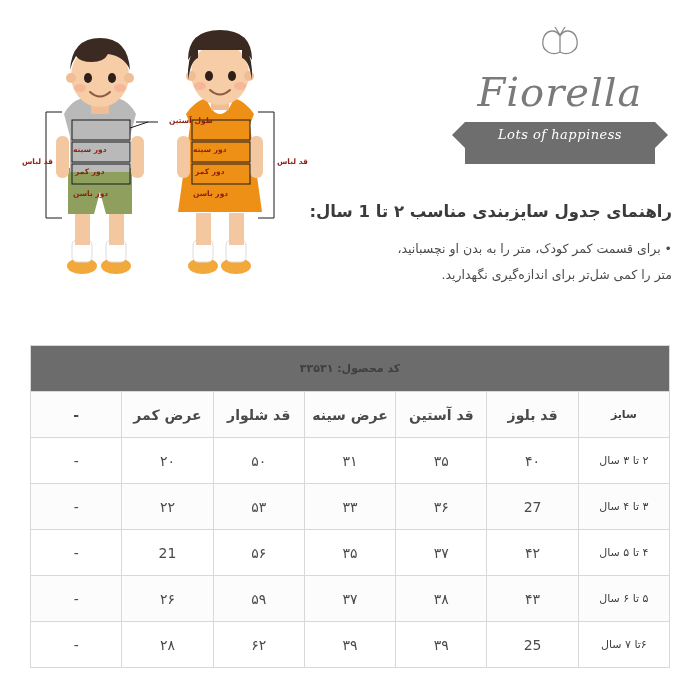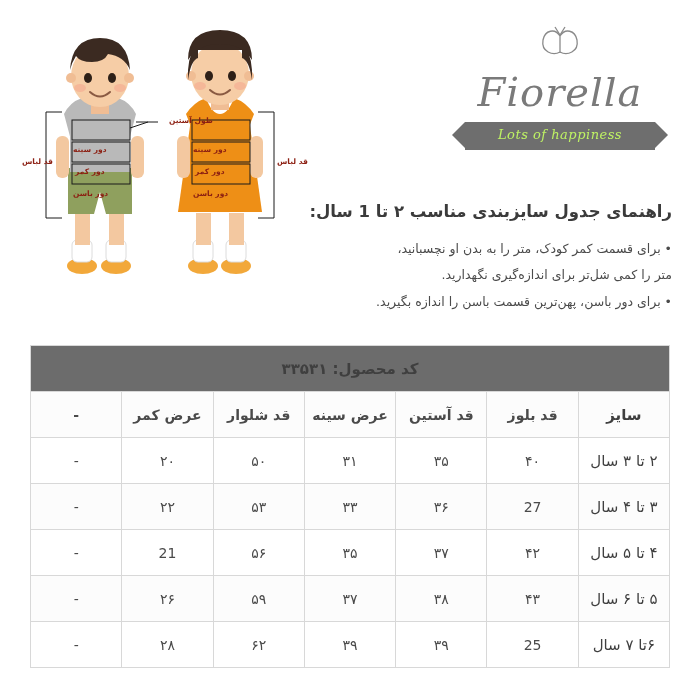--- a/index.html
+++ b/index.html
@@ -49,23 +49,23 @@
     letter-spacing: 1px;
     color: #7a7a7a;
     line-height: 1;
     margin-top: 10px;
     direction: ltr;
   }
   .brand-ribbon {
     position: relative;
     margin: 10px auto 16px;
     width: 190px;
-    height: 28px;
+    height: 42px;
     background: #6e6e6e;
-    color: #bef264;
+    color: #ffffff;
     font-family: "DejaVu Serif", "Liberation Serif", serif;
     font-style: italic;
     font-size: 13px;
     line-height: 26px;
     direction: ltr;
     letter-spacing: .5px;
   }
   .brand-ribbon:before,
   .brand-ribbon:after {
     content: "";
@@ -147,21 +147,21 @@
     letter-spacing: 1px;
   }
   .head-row td {
     background: #fafafa;
     font-weight: bold;
     font-size: 13.5px;
     color: #3f3f3f;
     height: 42px;
   }
   tbody tr td:first-child {
-    font-size: 15px;
+    font-size: 11px;
     color: #3f3f3f;
   }
   tbody tr:nth-child(even) td {
     background: #fcfcfc;
   }
   .dash {
     color: #777;
   }
 
   
@@ -297,21 +297,20 @@
       </svg>
       <div class="brand-name">Fiorella</div>
       <div class="brand-ribbon">Lots of happiness</div>
     </div>
 
     <div class="guide">
       <div class="guide-title">راهنمای جدول سایزبندی مناسب ۲ تا 1 سال:</div>
       <ul class="guide-list">
         <li>• برای قسمت کمر کودک، متر را به بدن او نچسبانید،</li>
         <li>متر را کمی شل‌تر برای اندازه‌گیری نگهدارید.</li>
-        <li>• برای دور باسن، پهن‌ترین قسمت باسن را اندازه بگیرید.</li>
       </ul>
     </div>
   </div>
 
   <div class="table-wrap">
     <table class="size-table">
       <tbody>
         <tr class="code-row">
           <td colspan="7">کد محصول: ۳۳۵۳۱</td>
         </tr>

